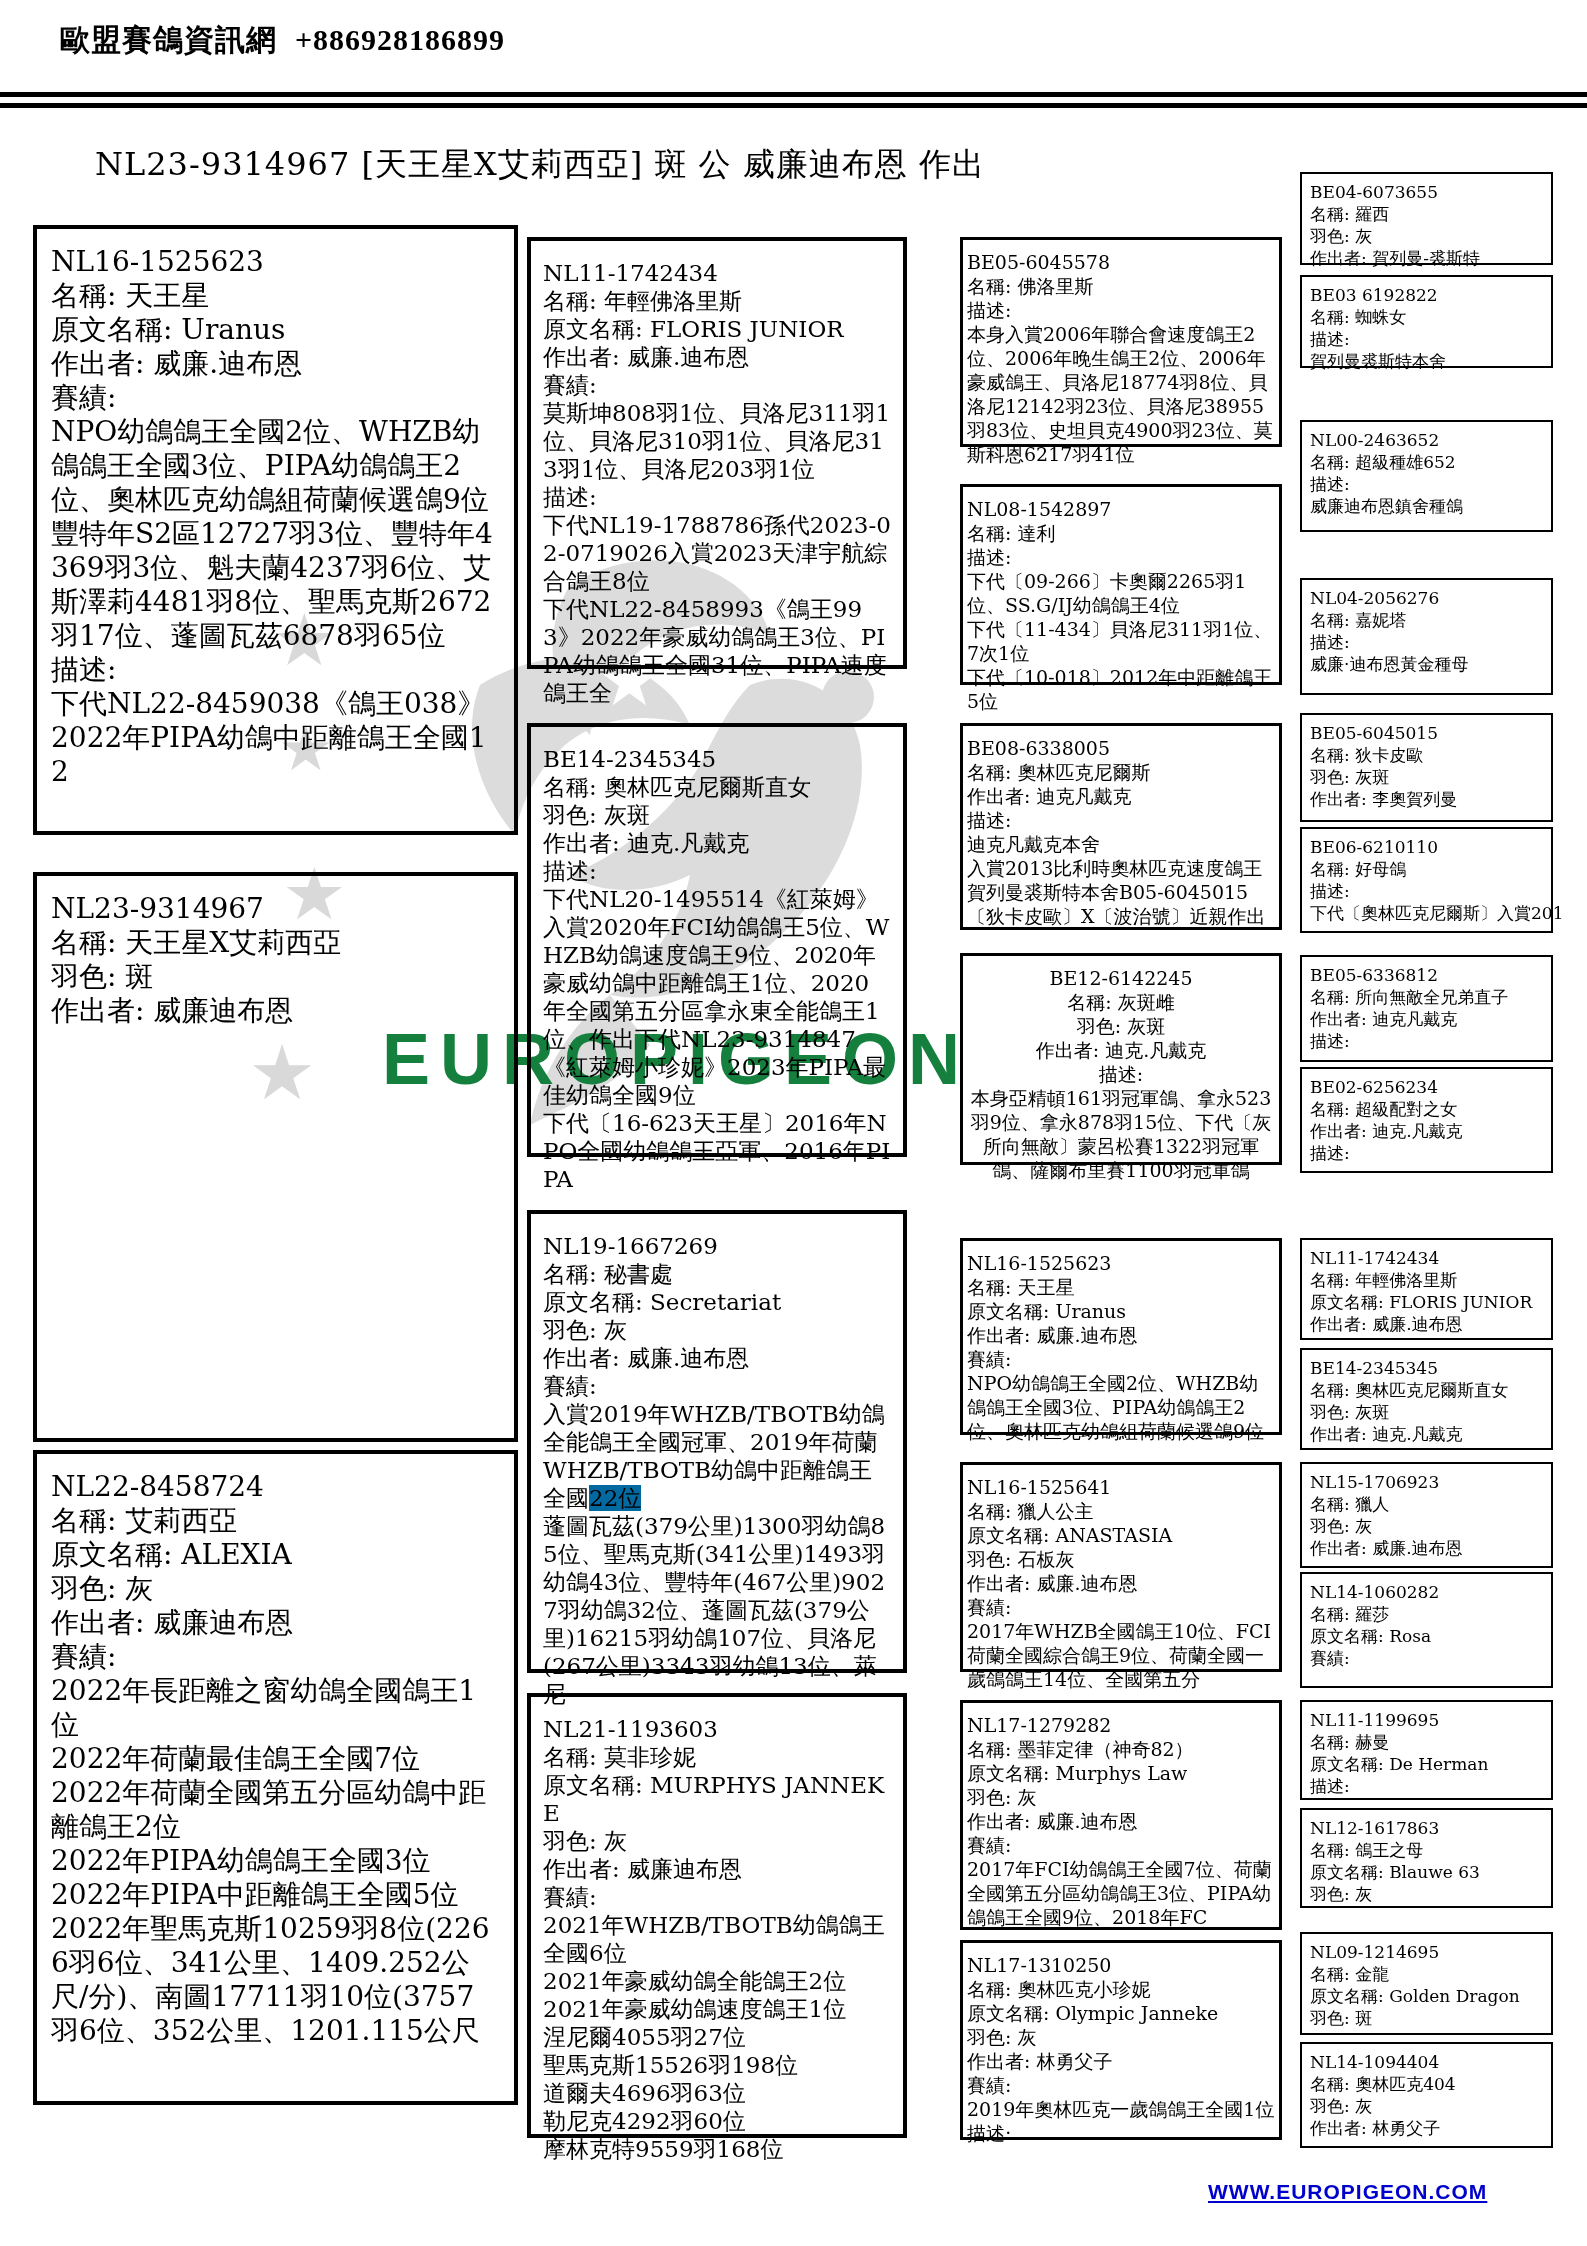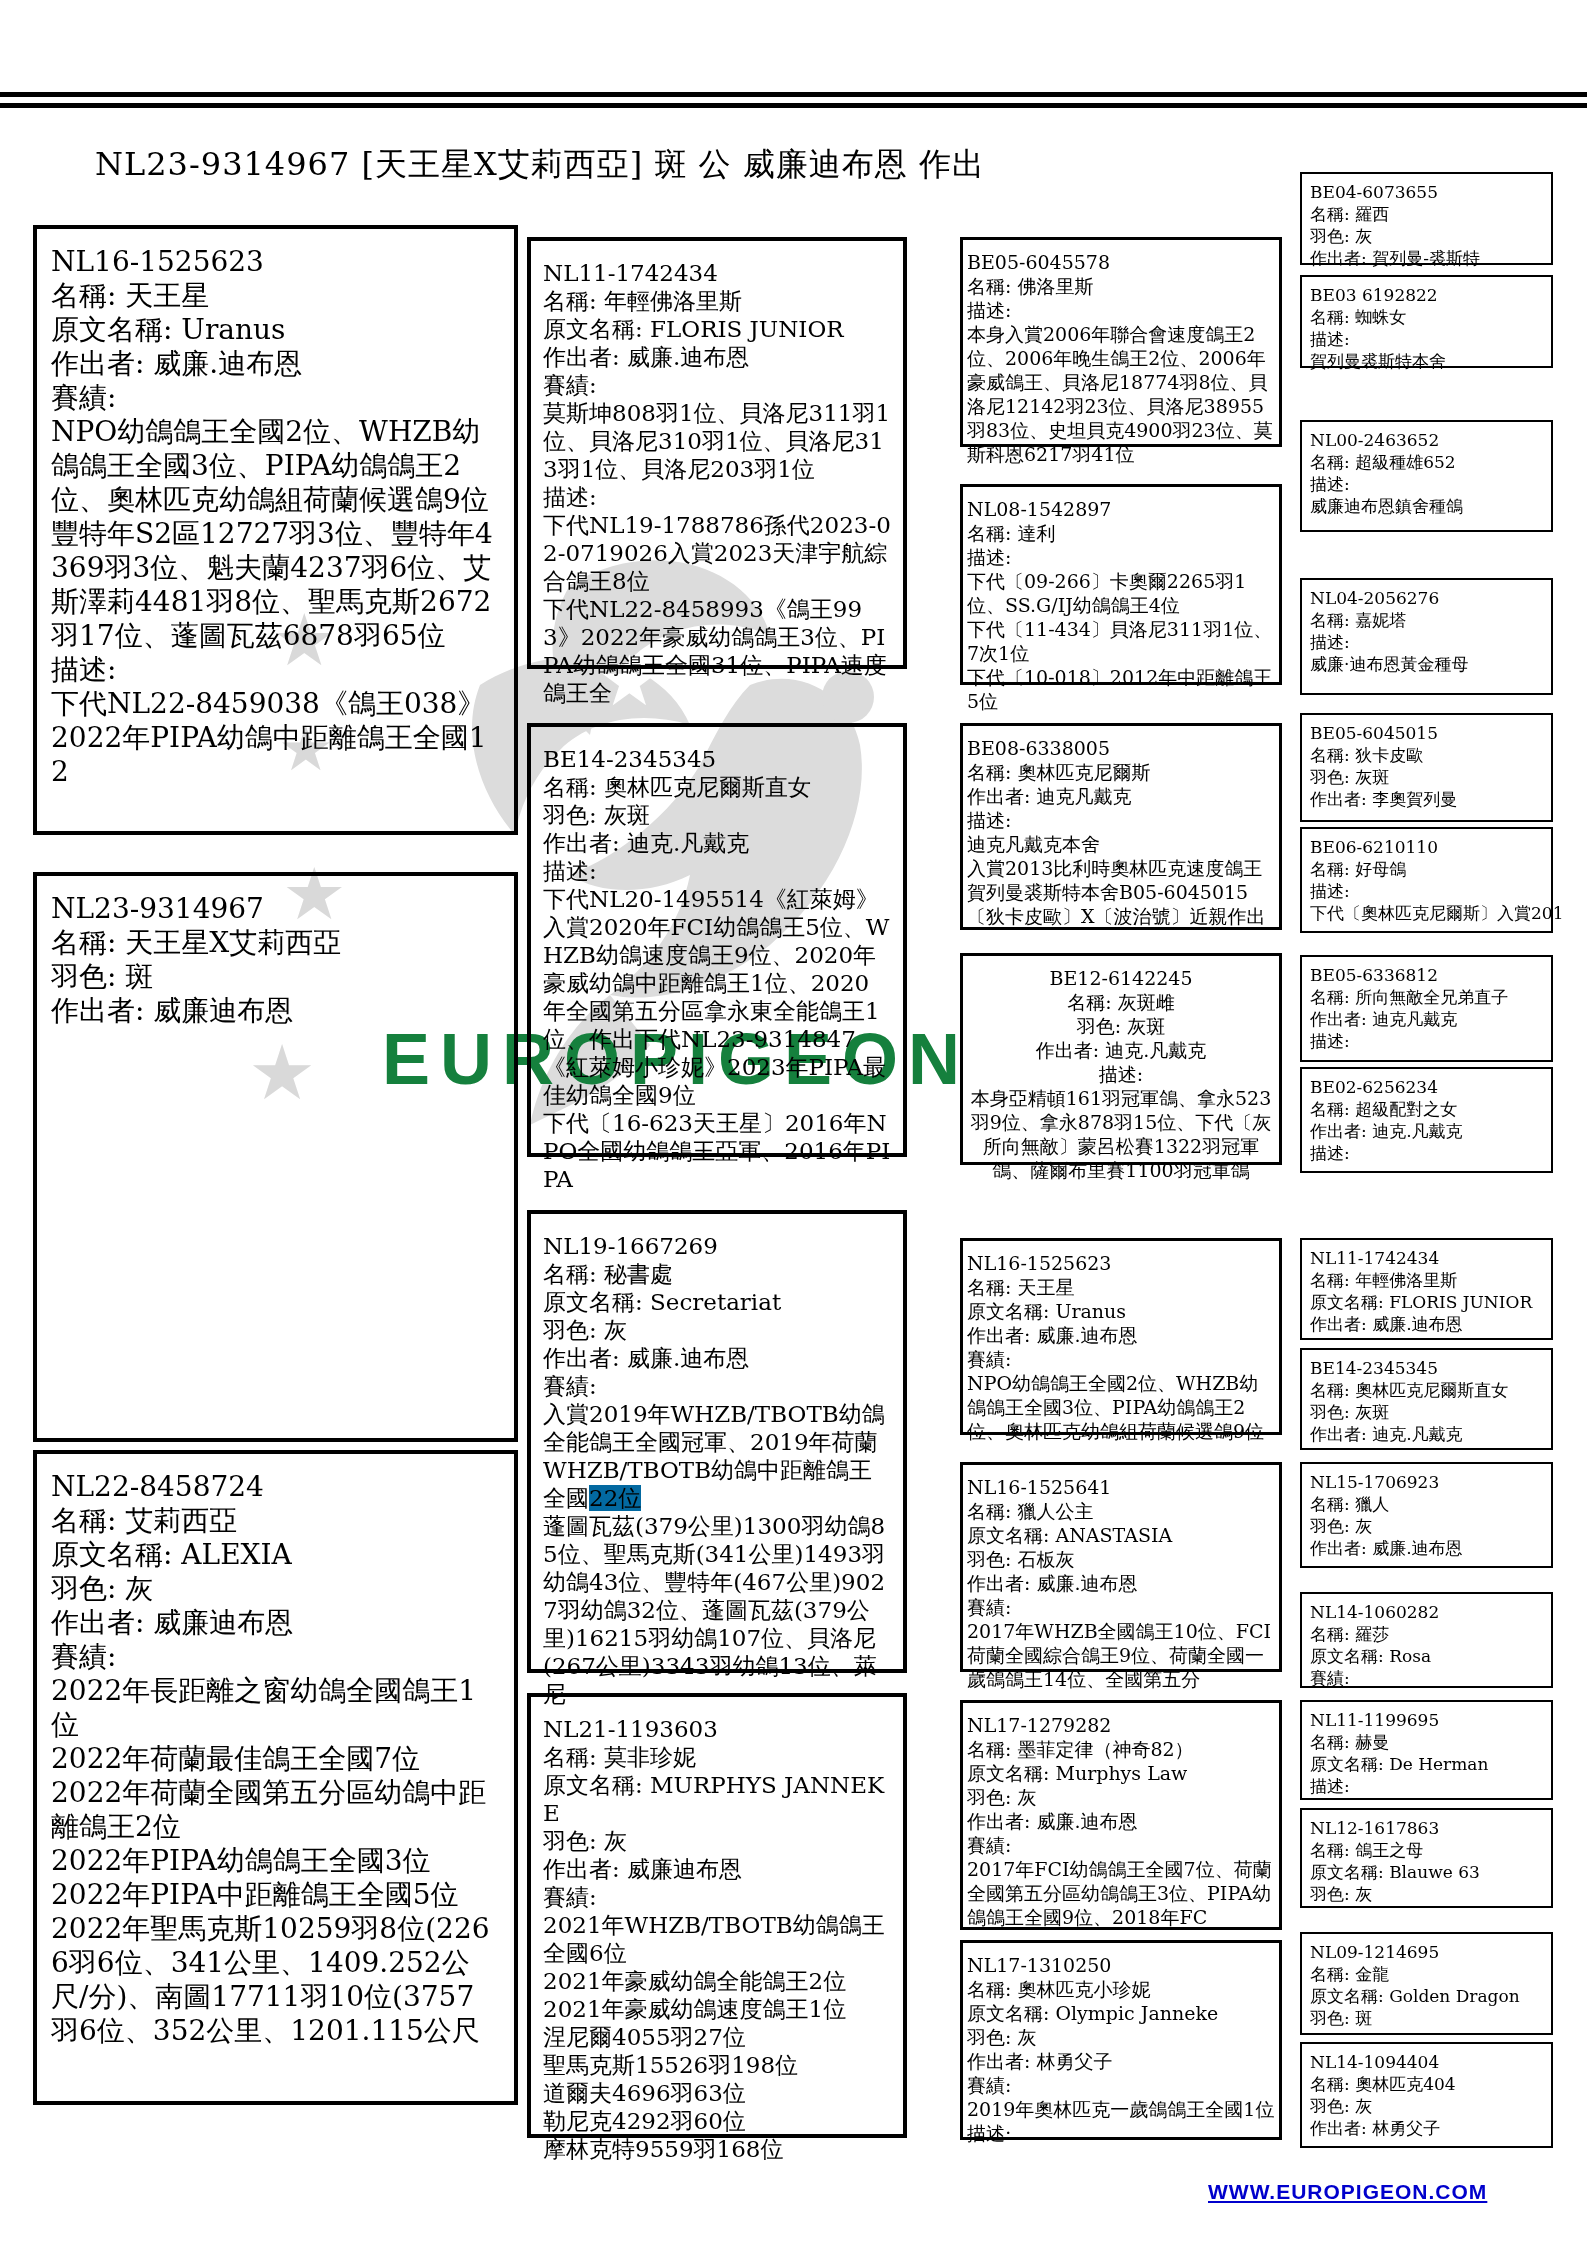--- a/index.html
+++ b/index.html
@@ -46,20 +46,23 @@
       </g>
     </svg>
     <span class="wm-star" style="left:272px;top:598px;font-size:72px;">★</span>
     <span class="wm-star" style="left:278px;top:712px;font-size:62px;">★</span>
     <span class="wm-star" style="left:282px;top:852px;font-size:72px;">★</span>
     <span class="wm-star" style="left:248px;top:1028px;font-size:76px;">★</span>
     <span class="wm-star" style="left:598px;top:640px;font-size:70px;color:#ffffff;">★</span>
     <div class="wm-text">EUROPIGEON</div>
   </div>
 
+  <div class="brand-line">
+    <span>歐盟賽鴿資訊網</span><span class="phone">+886928186899</span>
+  </div>
   <div class="double-rule"></div>
   <div class="page-title">NL23-9314967 [天王星X艾莉西亞] 斑 公 威廉迪布恩 作出</div>
 
   <div class="box c1" style="top:225px;height:610px;">
     <div>NL16-1525623</div>
     <div class="body">名稱: 天王星
 原文名稱: Uranus
 作出者: 威廉.迪布恩
 賽績:
 NPO幼鴿鴿王全國2位、WHZB幼鴿鴿王全國3位、PIPA幼鴿鴿王2位、奧林匹克幼鴿組荷蘭候選鴿9位
@@ -263,21 +266,21 @@
     <div class="body">名稱: 奧林匹克尼爾斯直女
 羽色: 灰斑
 作出者: 迪克.凡戴克</div>
   </div>
   <div class="box c4" style="top:1462px;height:106px;">
     <div>NL15-1706923</div>
     <div class="body">名稱: 獵人
 羽色: 灰
 作出者: 威廉.迪布恩</div>
   </div>
-  <div class="box c4" style="top:1572px;height:96px;margin-top:20px;">
+  <div class="box c4" style="top:1572px;height:116px;">
     <div>NL14-1060282</div>
     <div class="body">名稱: 羅莎
 原文名稱: Rosa
 賽績:</div>
   </div>
   <div class="box c4" style="top:1700px;height:100px;">
     <div>NL11-1199695</div>
     <div class="body">名稱: 赫曼
 原文名稱: De Herman
 描述:</div>

